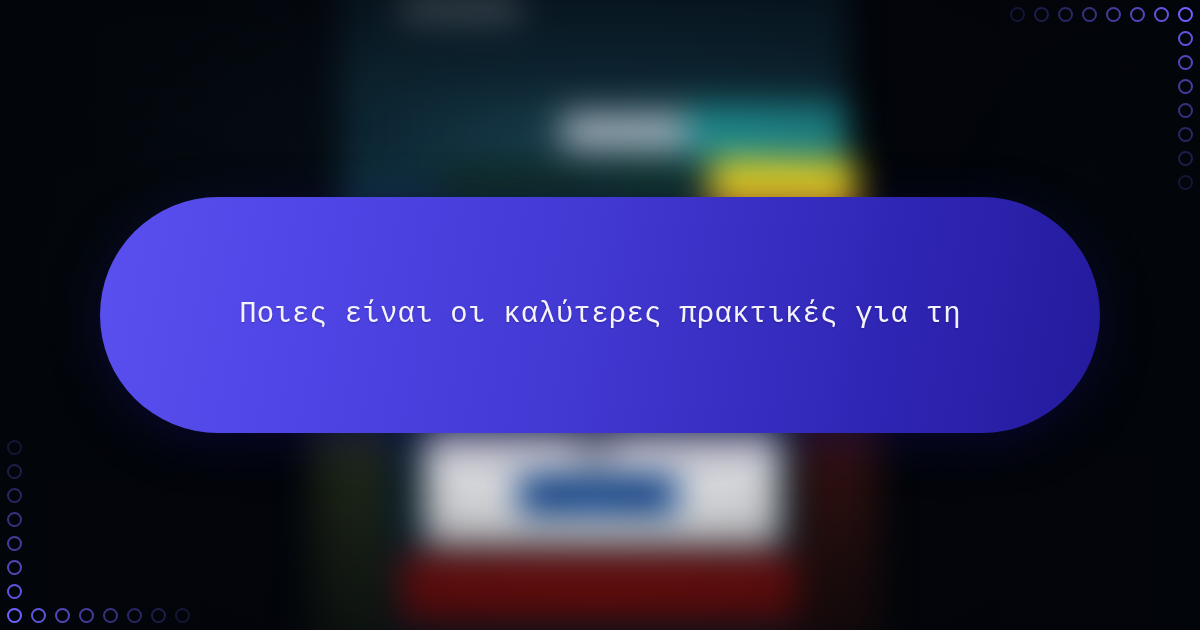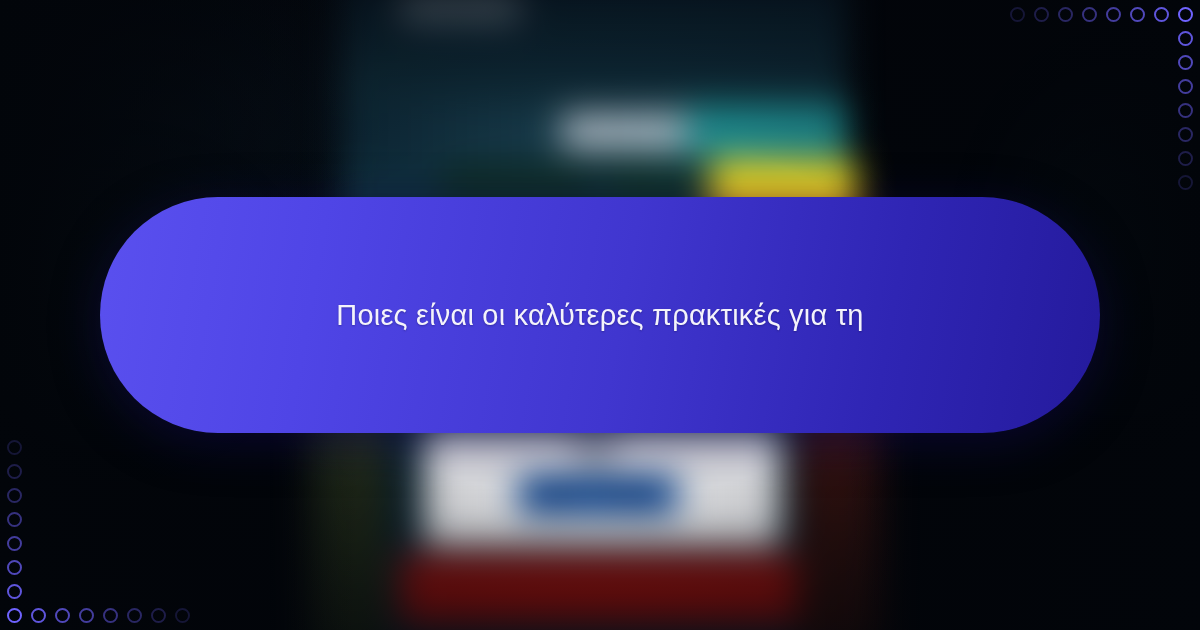--- a/index.html
+++ b/index.html
@@ -178,21 +178,21 @@
     display:flex;
     align-items:center;
     justify-content:center;
     box-shadow:0 10px 46px rgba(16,10,80,.50);
   }
 
   .quote-text {
     width:880px;
     text-align:center;
     color:#f4f3fb;
-    font-family:Liberation Sans, sans-serif;
+    font-family:Liberation Mono, monospace;
     font-size:29px;
     font-weight:400;
     line-height:1.62;
     letter-spacing:.2px;
     text-shadow:0 1px 2px rgba(10,6,50,.30);
   }
   .quote-text .ln { display:block; }
 </style>
 </head>
 <body>

